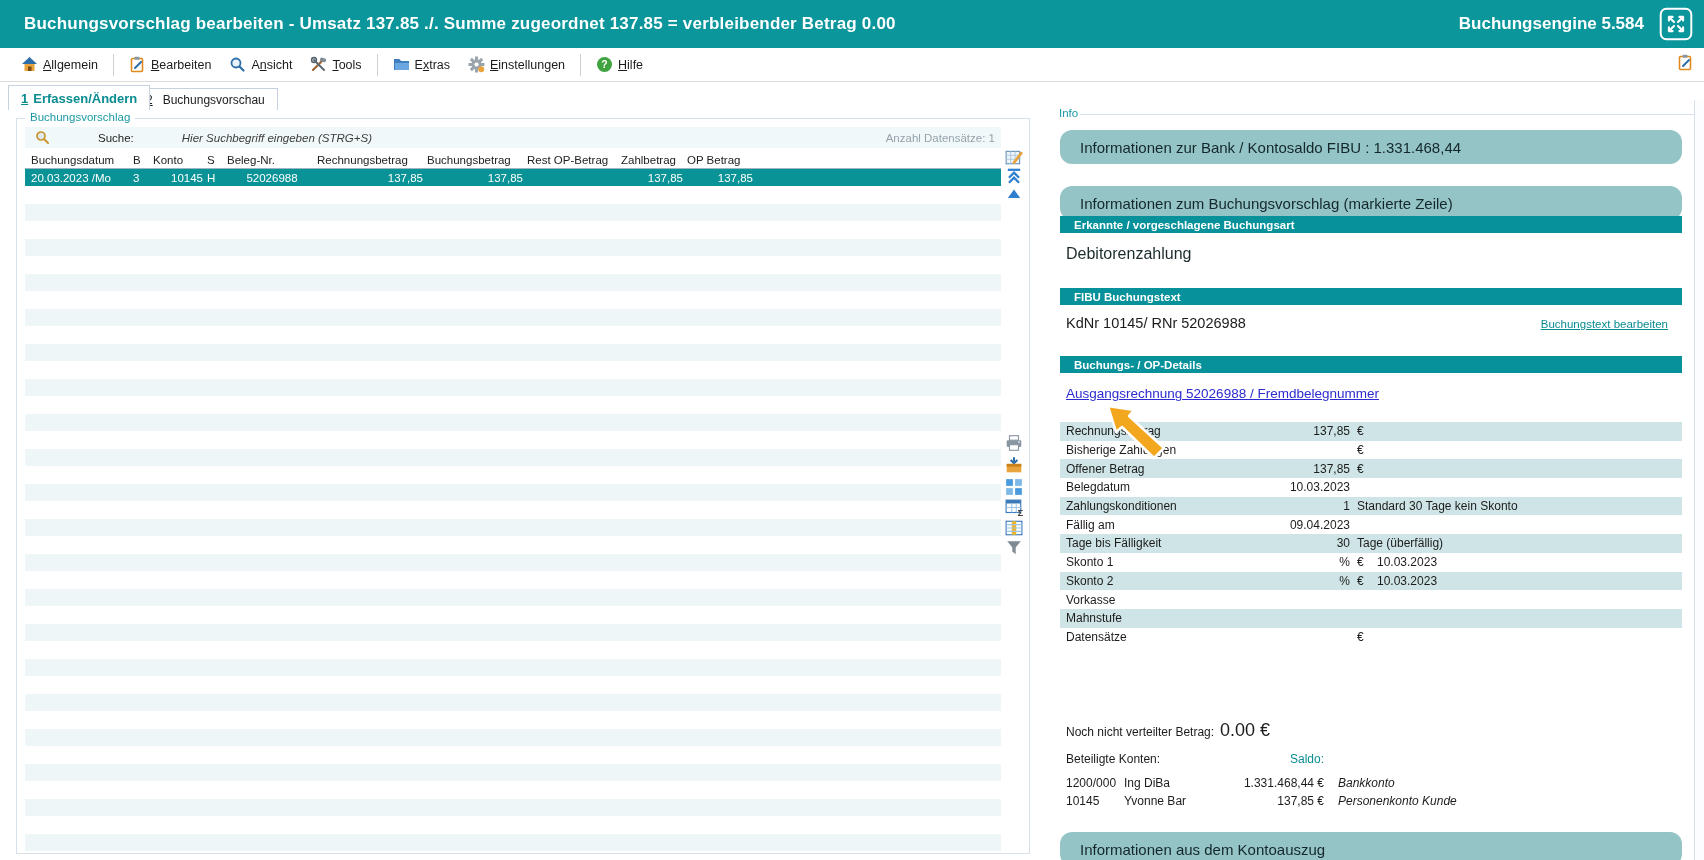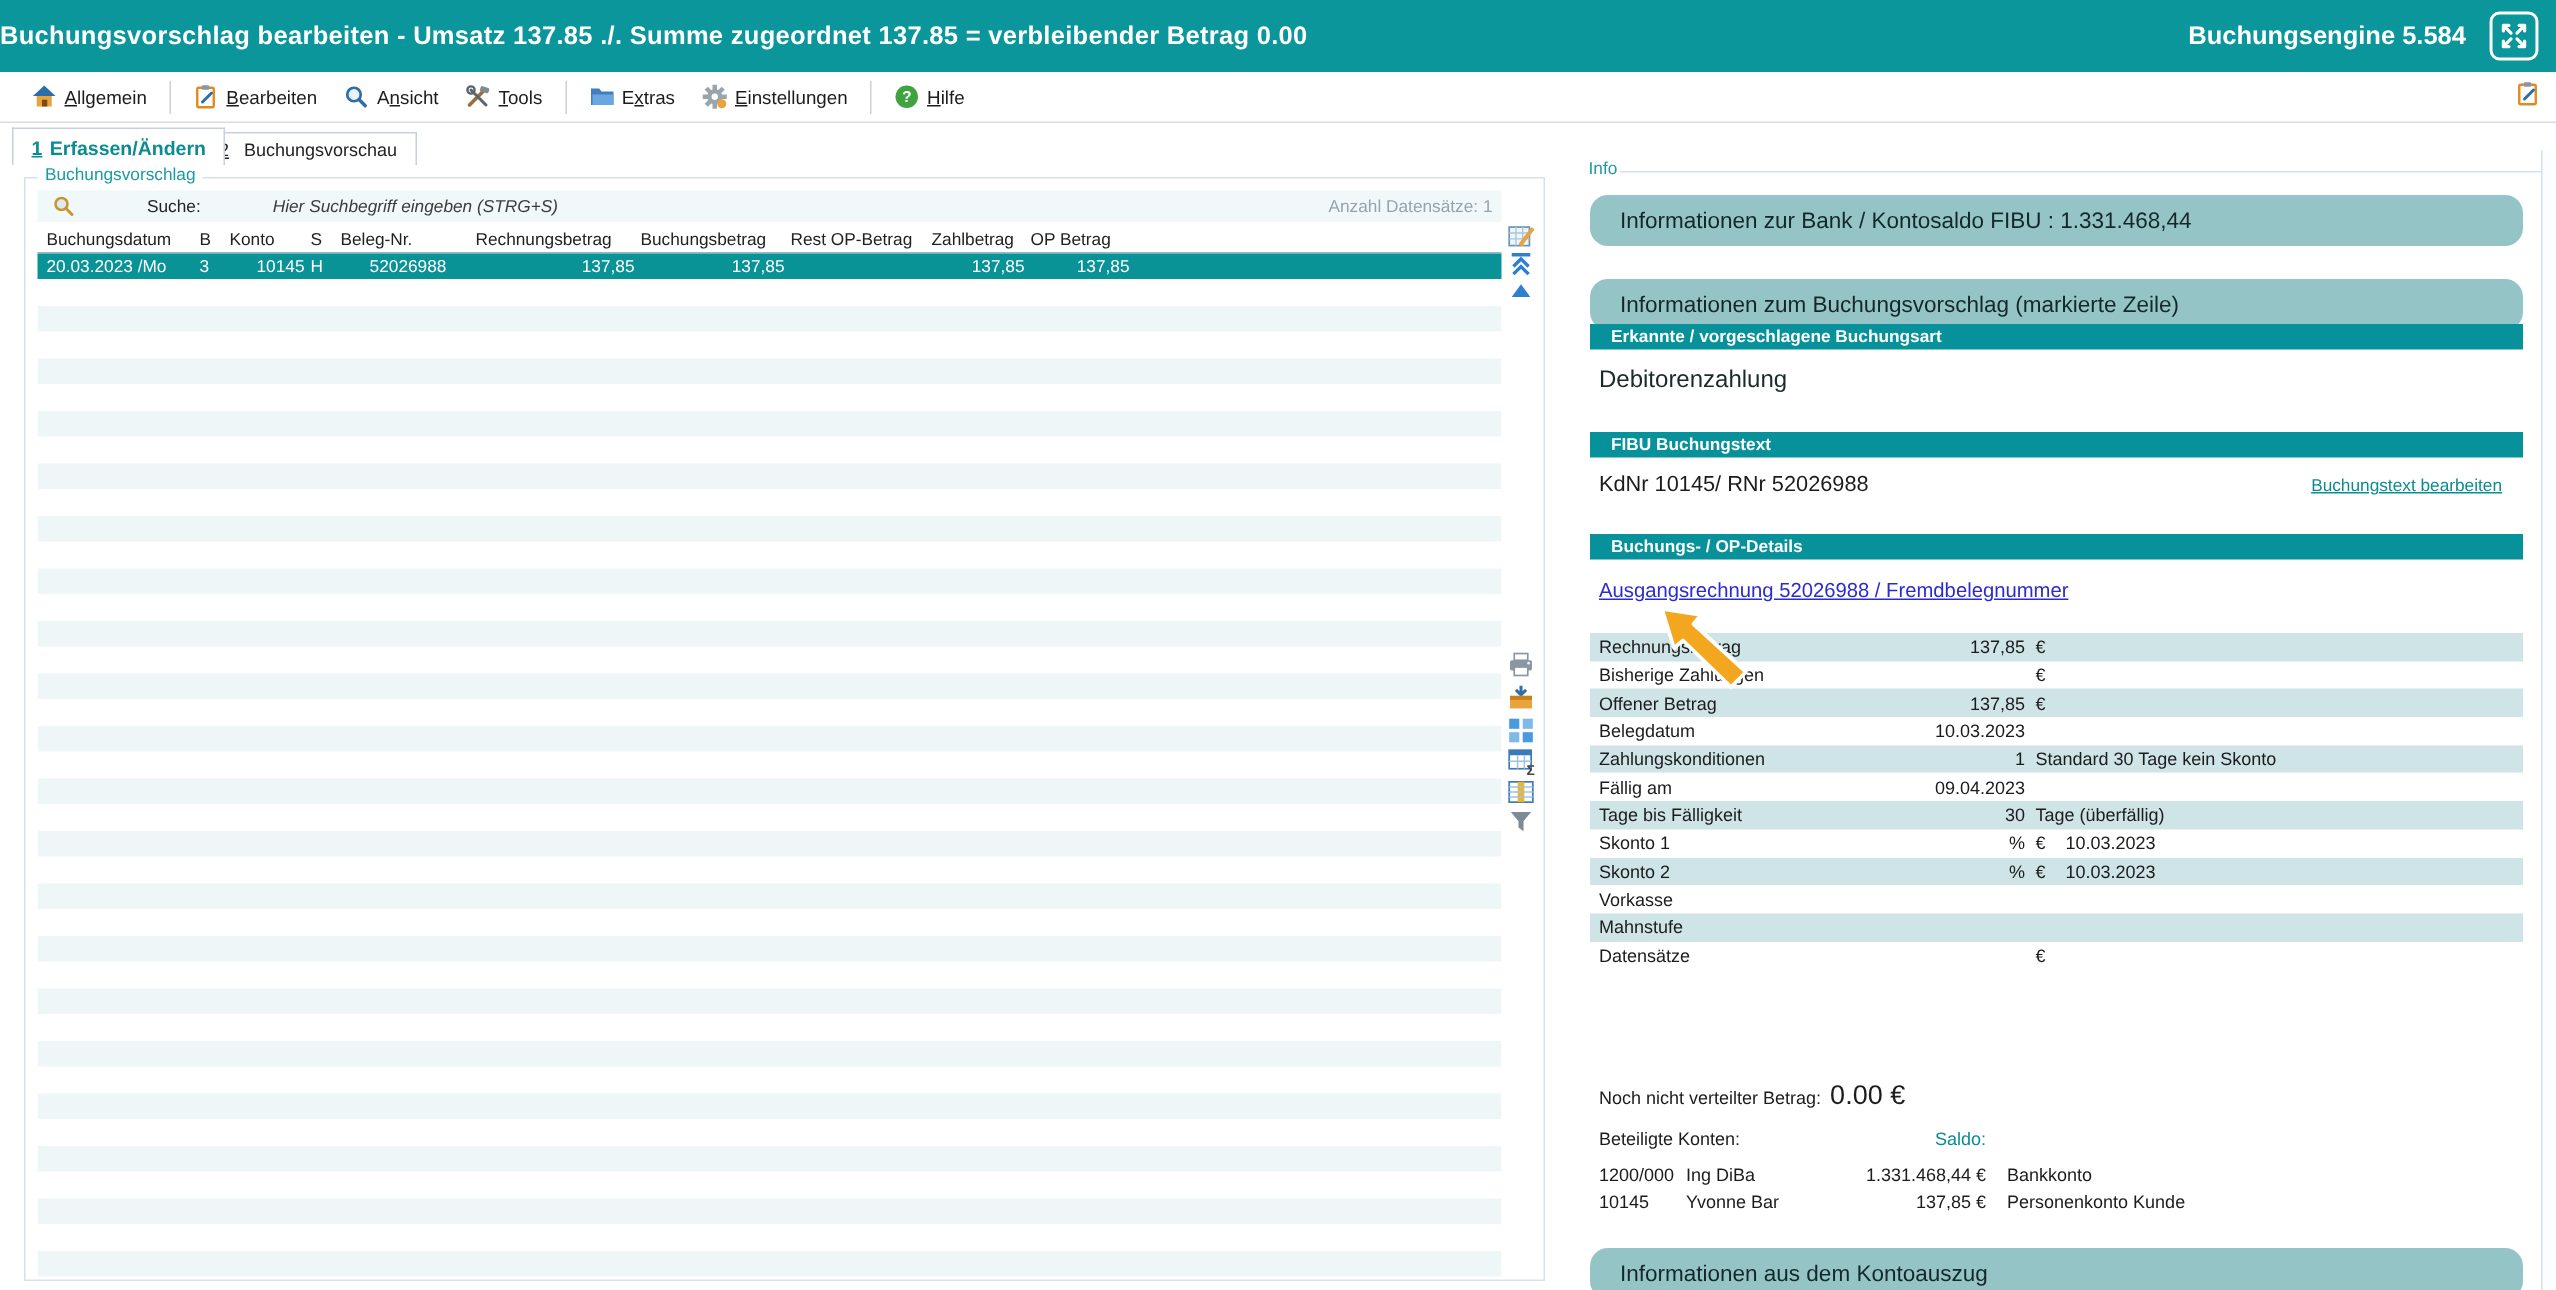--- a/index.html
+++ b/index.html
@@ -2,21 +2,21 @@
 <html><head>
 <meta charset="utf-8">
 <style>
   * { margin:0; padding:0; box-sizing:border-box; }
   html,body { width:1704px; height:860px; overflow:hidden; background:#fff;
     font-family:"Liberation Sans","DejaVu Sans",sans-serif; color:#1c1c1c; }
 
   
   .titlebar { position:absolute; left:0; top:0; width:1704px; height:48px;
     background:#0a969a; display:flex; align-items:center; }
-  .titlebar .title { color:#fff; font-size:17px; font-weight:bold; letter-spacing:.2px; }
+  .titlebar .title { color:#fff; font-size:17px; font-weight:bold; padding-left:24px; letter-spacing:.2px; }
   .titlebar .right { margin-left:auto; display:flex; align-items:center; gap:14px; padding-right:10px; }
   .titlebar .version { color:#fff; font-size:17px; font-weight:bold; }
   .fs-btn { width:36px; height:36px; display:flex; align-items:center; justify-content:center; cursor:pointer; }
 
   
   .menubar { position:absolute; left:0; top:48px; width:1704px; height:34px; background:#fff;
     border-bottom:1px solid #dcdcdc; display:flex; align-items:center; padding-left:12px; }
   .menu-item { display:flex; align-items:center; gap:5px; padding:4px 9px; font-size:12.5px; cursor:pointer; }
   .menu-item .key { text-decoration:underline; }
   .menu-sep { width:1px; height:22px; background:#cfcfcf; margin:0 6px; }
@@ -86,21 +86,21 @@
   .d-unit:empty { display:none; }
   .callout-arrow { position:absolute; pointer-events:none; }
 
   .remainrow { position:absolute; left:18px; display:flex; align-items:baseline; }
   .remain-label { font-size:12px; }
   .remain-value { font-size:18px; margin-left:6px; }
   .acct-grid { position:absolute; left:18px; right:26px; display:flex; align-items:baseline; font-size:12px; }
   .a-num { flex:0 0 58px; }
   .a-name { flex:0 0 95px; }
   .a-saldo { flex:0 0 105px; text-align:right; }
-  .a-type { margin-left:14px; }
+  .a-type { margin-left:14px;font-style:italic; }
   .saldo-hdr { color:#0a8c91; }
 </style>
 </head>
 <body>
 
 <div class="titlebar">
   <div class="title">Buchungsvorschlag bearbeiten - Umsatz 137.85 ./. Summe zugeordnet 137.85 = verbleibender Betrag 0.00</div>
   <div class="right">
     <div class="version">Buchungsengine 5.584</div>
     <div class="fs-btn">

